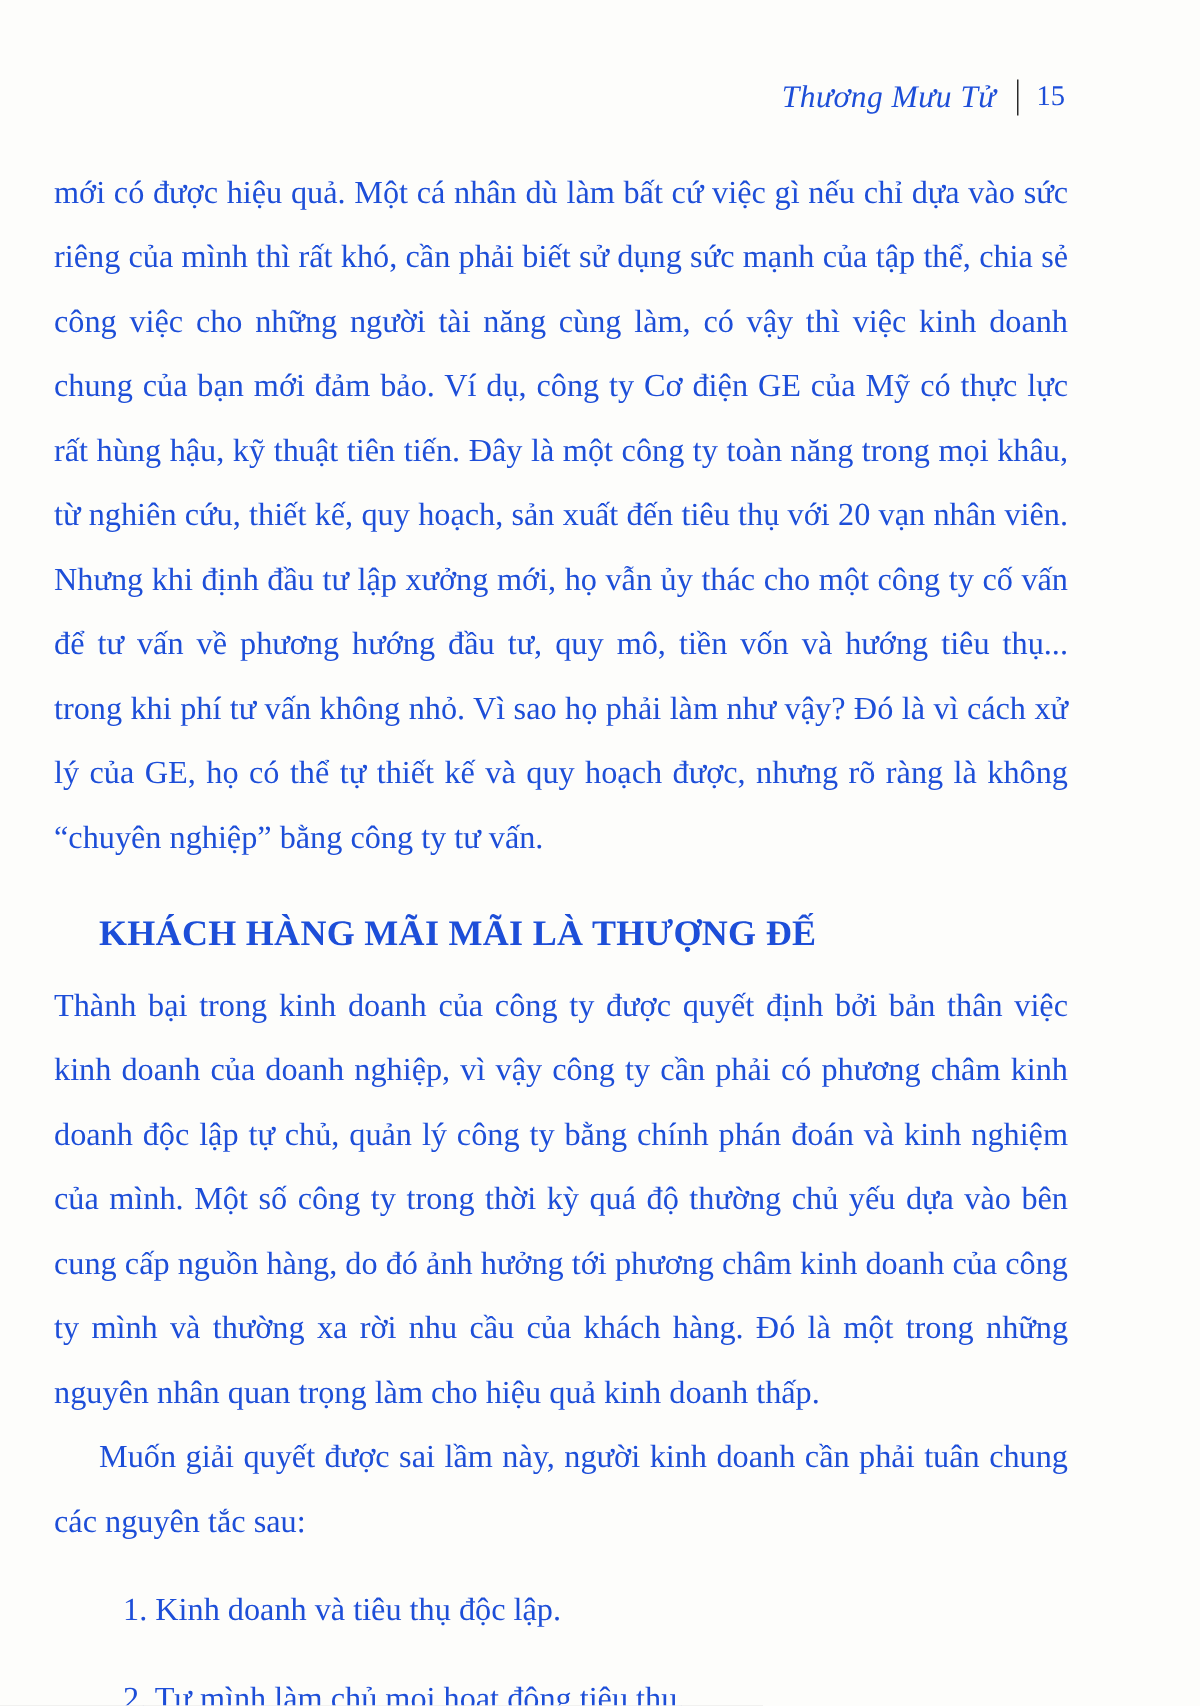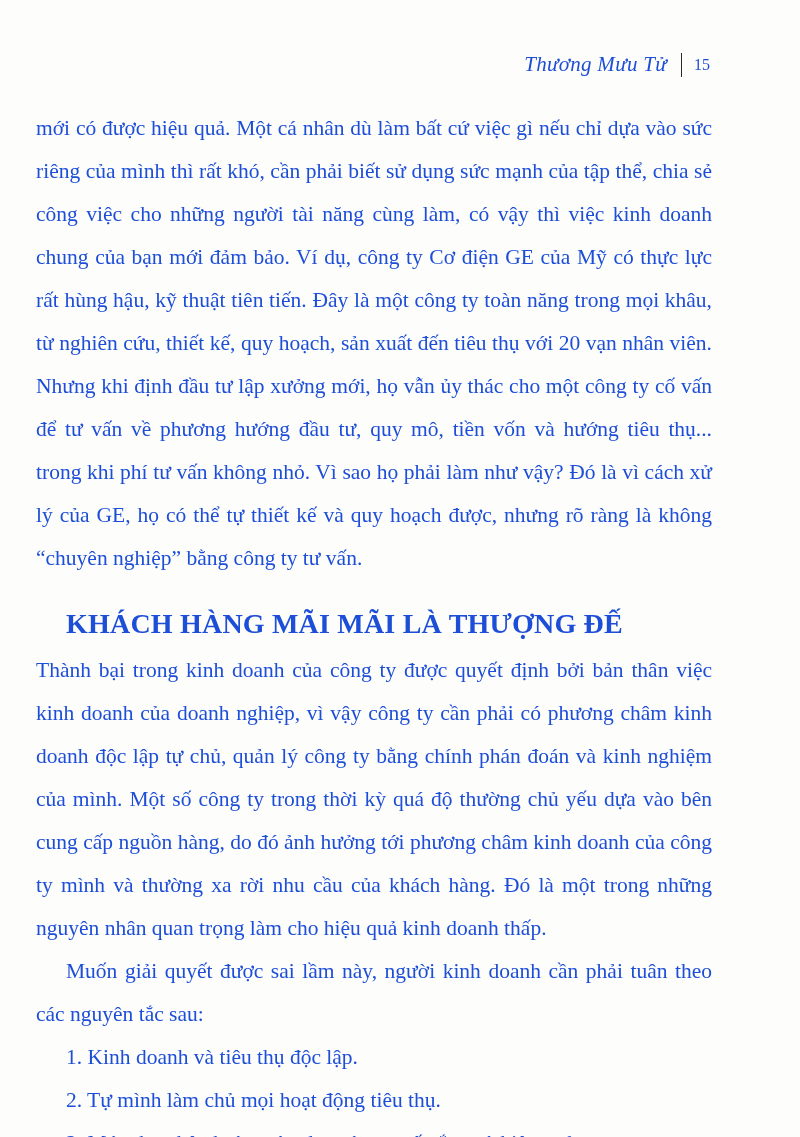--- a/index.html
+++ b/index.html
@@ -34,48 +34,48 @@
   }
   .header-divider {
     display: inline-block;
     width: 0;
     height: 24px;
     border-left: 1.6px solid #2a2a2a;
     margin: 0 12px 0 14px;
   }
   .page-number {
     font-style: normal;
-    font-size: 16px;
+    font-size: 19px;
   }
   .body-text {
     font-size: 21.5px;
     line-height: 43px;
     text-align: justify;
   }
   .para {
     margin: 0;
   }
   .para.indent {
     text-indent: 30px;
   }
   .section-heading {
     font-weight: bold;
-    font-size: 28px;
+    font-size: 24px;
     letter-spacing: 0.2px;
     margin: 22px 0 4px 0;
     text-indent: 30px;
     text-align: left;
   }
   .list {
     margin: 0;
     padding: 0;
     list-style: none;
   }
   .list li {
-    margin: 0;
+    margin: 16px;
     padding-left: 30px;
     text-align: justify;
   }
 </style>
 </head>
 <body>
 
 <div class="page">
 
   <div class="running-header">
@@ -85,21 +85,21 @@
   </div>
 
   <div class="body-text">
 
     <p class="para">mới có được hiệu quả. Một cá nhân dù làm bất cứ việc gì nếu chỉ dựa vào sức riêng của mình thì rất khó, cần phải biết sử dụng sức mạnh của tập thể, chia sẻ công việc cho những người tài năng cùng làm, có vậy thì việc kinh doanh chung của bạn mới đảm bảo. Ví dụ, công ty Cơ điện GE của Mỹ có thực lực rất hùng hậu, kỹ thuật tiên tiến. Đây là một công ty toàn năng trong mọi khâu, từ nghiên cứu, thiết kế, quy hoạch, sản xuất đến tiêu thụ với 20 vạn nhân viên. Nhưng khi định đầu tư lập xưởng mới, họ vẫn ủy thác cho một công ty cố vấn để tư vấn về phương hướng đầu tư, quy mô, tiền vốn và hướng tiêu thụ... trong khi phí tư vấn không nhỏ. Vì sao họ phải làm như vậy? Đó là vì cách xử lý của GE, họ có thể tự thiết kế và quy hoạch được, nhưng rõ ràng là không “chuyên nghiệp” bằng công ty tư vấn.</p>
 
     <h2 class="section-heading">KHÁCH HÀNG MÃI MÃI LÀ THƯỢNG ĐẾ</h2>
 
     <p class="para">Thành bại trong kinh doanh của công ty được quyết định bởi bản thân việc kinh doanh của doanh nghiệp, vì vậy công ty cần phải có phương châm kinh doanh độc lập tự chủ, quản lý công ty bằng chính phán đoán và kinh nghiệm của mình. Một số công ty trong thời kỳ quá độ thường chủ yếu dựa vào bên cung cấp nguồn hàng, do đó ảnh hưởng tới phương châm kinh doanh của công ty mình và thường xa rời nhu cầu của khách hàng. Đó là một trong những nguyên nhân quan trọng làm cho hiệu quả kinh doanh thấp.</p>
 
-    <p class="para indent">Muốn giải quyết được sai lầm này, người kinh doanh cần phải tuân theo các nguyên tắc sau:</p>
+    <p class="para indent">Muốn giải quyết được sai lầm này, người kinh doanh cần phải tuân chung các nguyên tắc sau:</p>
 
     <ul class="list">
       <li>1. Kinh doanh và tiêu thụ độc lập.</li>
       <li>2. Tự mình làm chủ mọi hoạt động tiêu thụ.</li>
       <li>2. Mức thu nhập hoàn toàn dựa vào sự cố gắng và hiệu quả</li>
     </ul>
 
   </div>
 
 </div>

